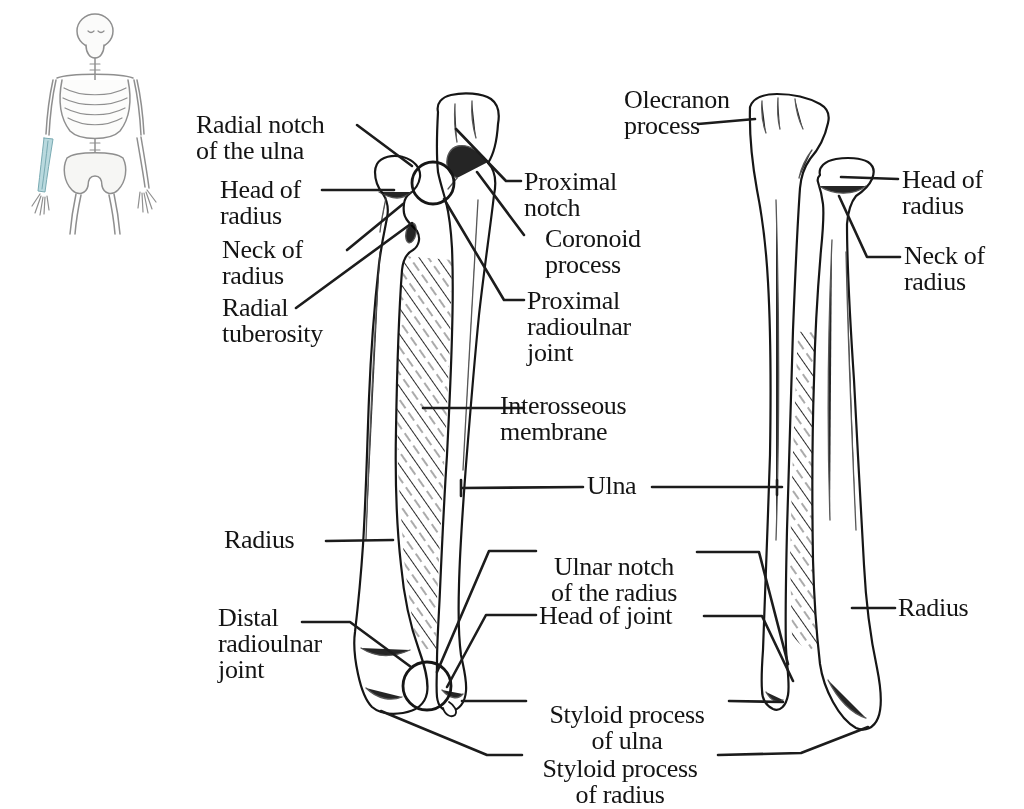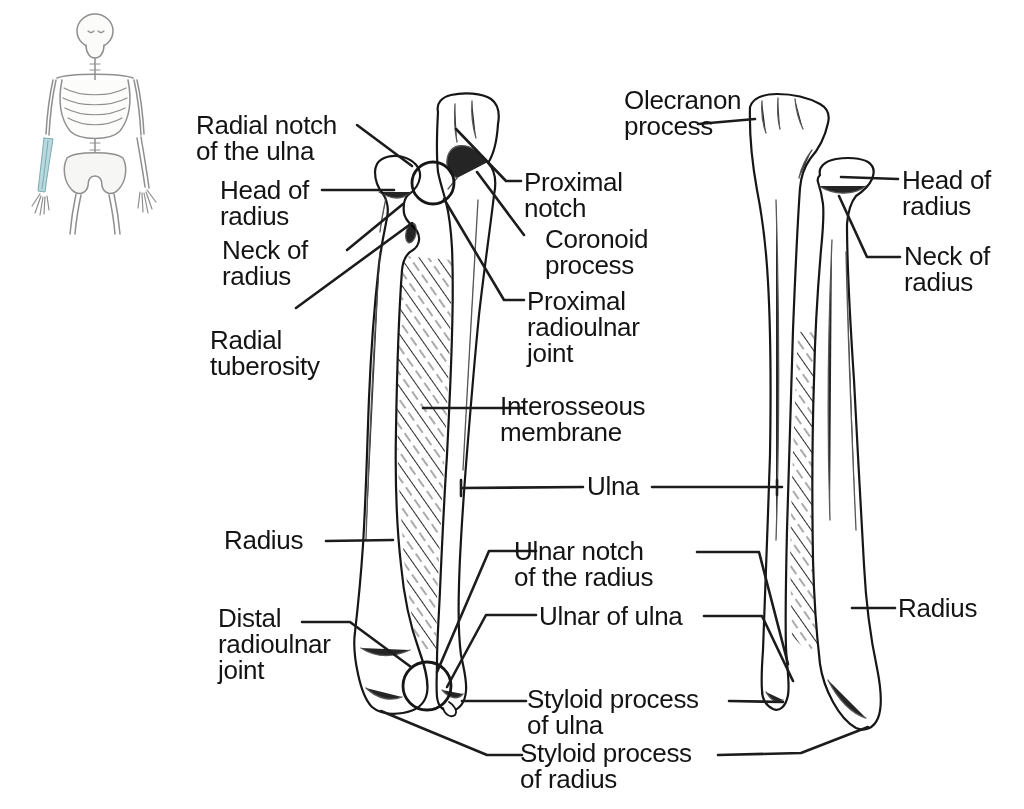--- a/index.html
+++ b/index.html
@@ -1,21 +1,21 @@
 <!DOCTYPE html>
 <html><head>
 <meta charset="utf-8">
 <style>
   html,body{margin:0;padding:0;background:#ffffff;}
   #figure{position:relative;width:1024px;height:809px;background:#ffffff;overflow:hidden;
-          font-family:Liberation Sans, sans-serif;}
+          font-family:Liberation Serif, serif;}
   #art{position:absolute;left:0;top:0;width:1024px;height:809px;}
   .lbl{position:absolute;font-size:26px;line-height:26px;font-weight:400;color:#141414;
        white-space:pre-line;letter-spacing:-0.3px;}
-  .ctr{}
+  .ctr{text-align:center;margin-top:16px;}
 </style>
 </head>
 <body>
 
 <div id="figure">
 
   <svg id="art" viewBox="0 0 1024 809" xmlns="http://www.w3.org/2000/svg">
     <defs>
       <pattern id="hatch" width="15" height="15" patternUnits="userSpaceOnUse" patternTransform="rotate(-35)">
         <line x1="0" y1="0" x2="0" y2="15" stroke="#2a2a2a" stroke-width="2"></line>
@@ -145,41 +145,41 @@
       <path d="M852,608 L895,608"></path>
     </g>
   </svg>
 
   <div class="lbl" style="left:196px;top:112px;">Radial notch
 of the ulna</div>
   <div class="lbl" style="left:220px;top:177px;">Head of
 radius</div>
   <div class="lbl" style="left:222px;top:237px;">Neck of
 radius</div>
-  <div class="lbl" style="left:210px;top:295px;margin-top:32px;">Radial
+  <div class="lbl" style="left:222px;top:295px;">Radial
 tuberosity</div>
   <div class="lbl" style="left:524px;top:169px;">Proximal
 notch</div>
   <div class="lbl" style="left:545px;top:226px;">Coronoid
 process</div>
   <div class="lbl" style="left:527px;top:288px;">Proximal
 radioulnar
 joint</div>
   <div class="lbl" style="left:596px;top:87px;margin-left:28px;">Olecranon
 process</div>
   <div class="lbl" style="left:902px;top:167px;">Head of
 radius</div>
   <div class="lbl" style="left:904px;top:243px;">Neck of
 radius</div>
   <div class="lbl" style="left:500px;top:393px;">Interosseous
 membrane</div>
   <div class="lbl" style="left:587px;top:473px;">Ulna</div>
   <div class="lbl ctr" style="left:514px;top:538px;width:200px;">Ulnar notch
 of the radius</div>
-  <div class="lbl" style="left:539px;top:603px;">Ulnar of ulna</div>
+  <div class="lbl" style="left:539px;top:603px;">Head of joint</div>
   <div class="lbl" style="left:224px;top:527px;">Radius</div>
   <div class="lbl" style="left:218px;top:605px;">Distal
 radioulnar
 joint</div>
   <div class="lbl ctr" style="left:527px;top:686px;width:200px;">Styloid process
 of ulna</div>
   <div class="lbl ctr" style="left:520px;top:740px;width:200px;">Styloid process
 of radius</div>
   <div class="lbl" style="left:898px;top:595px;">Radius</div>
 

